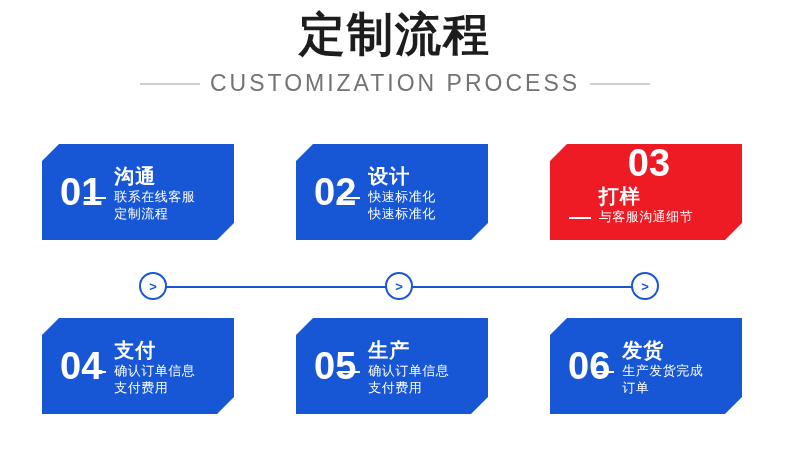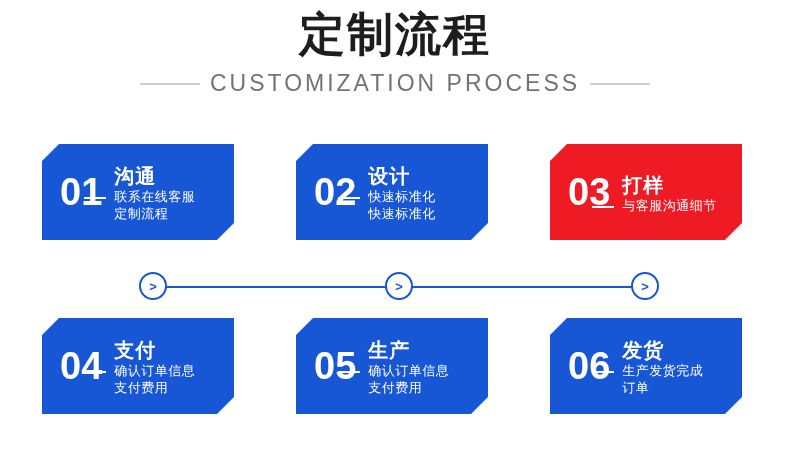--- a/index.html
+++ b/index.html
@@ -66,21 +66,21 @@
     position: relative;
     width: 192px;
     height: 96px;
     box-sizing: border-box;
     display: flex;
     align-items: center;
     color: #ffffff;
     overflow: hidden;
   }
   .card.blue { background: #1757d6; }
-  .card.red  { background: #ee1b24; }
+  .card.red  { background: #ee1b24; flex-direction: column; }
 
   
   .notch-tl {
     position: absolute;
     top: 0; left: 0;
     width: 0; height: 0;
     border-top: 17px solid #ffffff;
     border-right: 17px solid transparent;
   }
   .notch-br {

